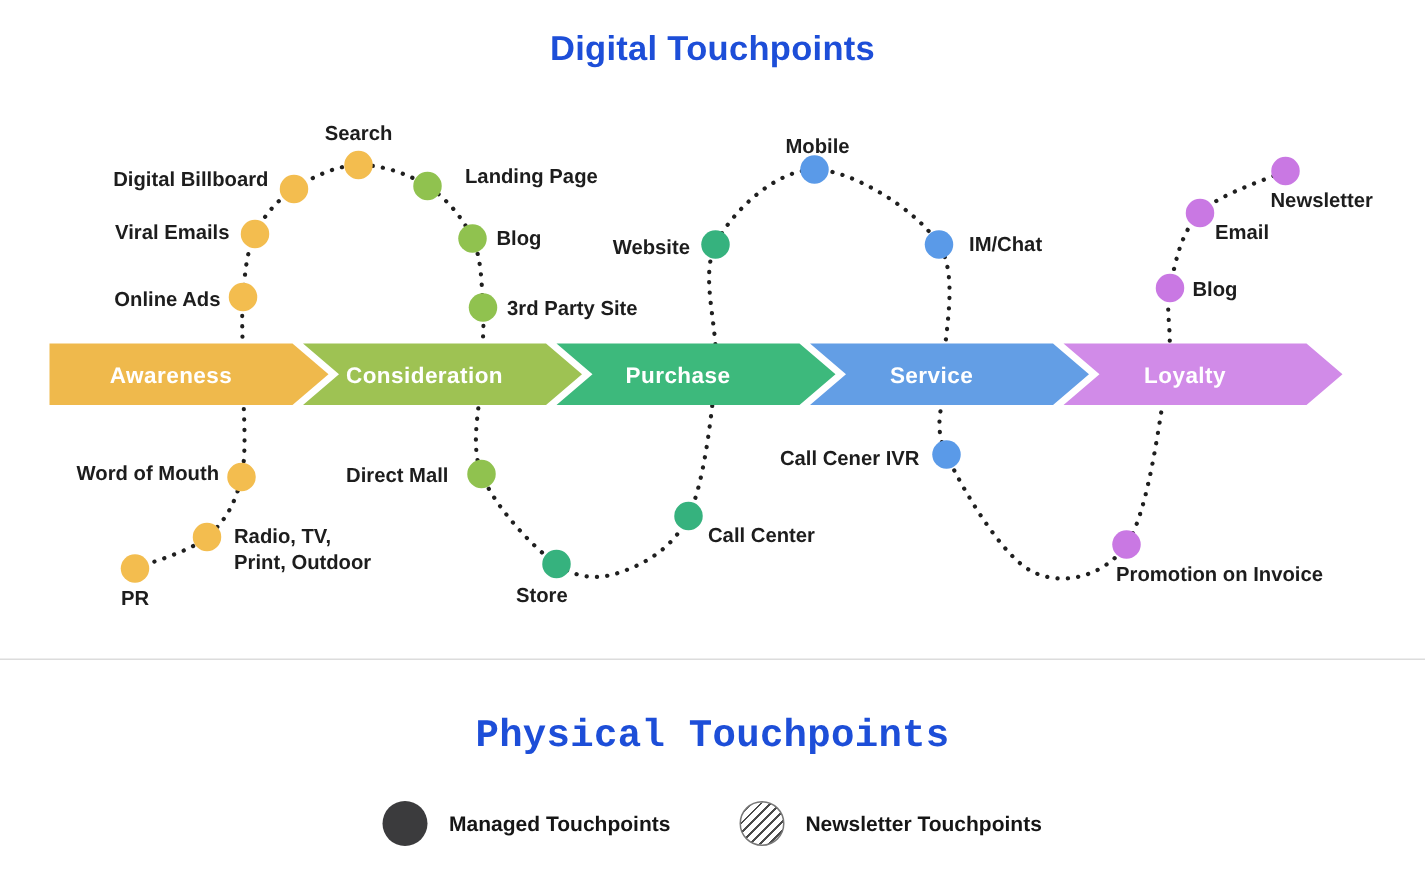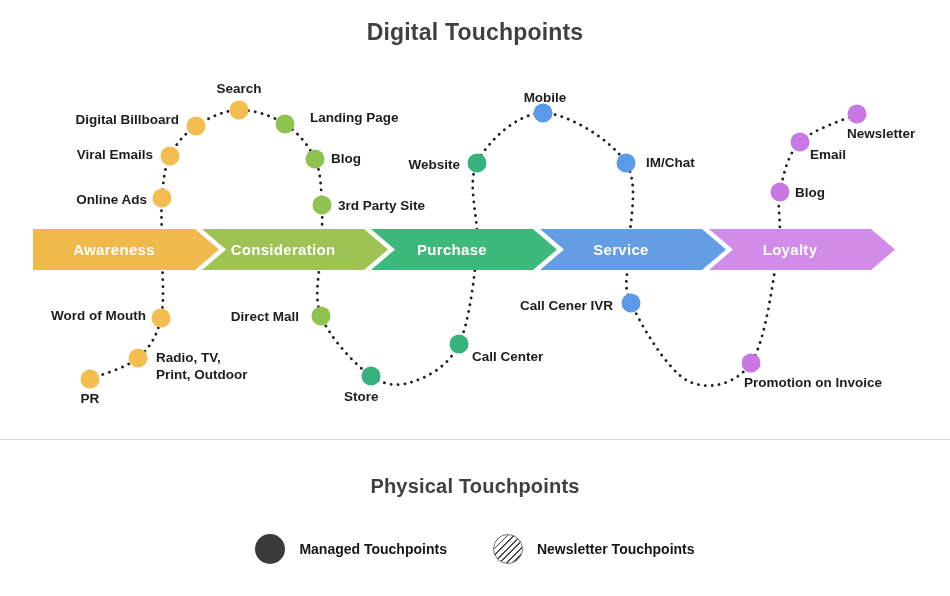--- a/index.html
+++ b/index.html
@@ -2,24 +2,24 @@
 <html><head>
 <meta charset="utf-8">
 <style>
   html,body{margin:0;padding:0;background:#fff;}
   .screen{
     position:relative;width:950px;height:596px;background:#ffffff;overflow:hidden;
     font-family:"Liberation Sans","DejaVu Sans",sans-serif;
   }
   .section-title{
     position:absolute;left:0;width:950px;text-align:center;
-    font-size:23px;font-weight:700;color:#404040;letter-spacing:.2px;
+    font-size:23px;font-weight:700;color:#1d4ed8;letter-spacing:.2px;
   }
   #digital-title{top:19px;}
-  #physical-title{top:475px;font-size:20px;}
+  #physical-title{top:475px;font-size:26px;font-family:Liberation Mono, monospace;}
   .divider{position:absolute;top:439px;left:0;width:950px;height:1px;background:#dcdcdc;}
   #diagram-svg{position:absolute;top:0;left:0;}
   .journey{fill:none;stroke:#1f1f1f;stroke-width:2.8;stroke-linecap:round;stroke-dasharray:0.1 6.8;}
   .stage-label{font:700 15px "Liberation Sans","DejaVu Sans",sans-serif;fill:#ffffff;letter-spacing:.3px;}
   .tp-label{font:600 13.5px "Liberation Sans","DejaVu Sans",sans-serif;fill:#1d1d1d;}
   .legend{
     position:absolute;top:534px;left:0;width:950px;
     display:flex;justify-content:center;align-items:center;gap:46px;
   }
   .legend-item{display:flex;align-items:center;gap:14px;}

